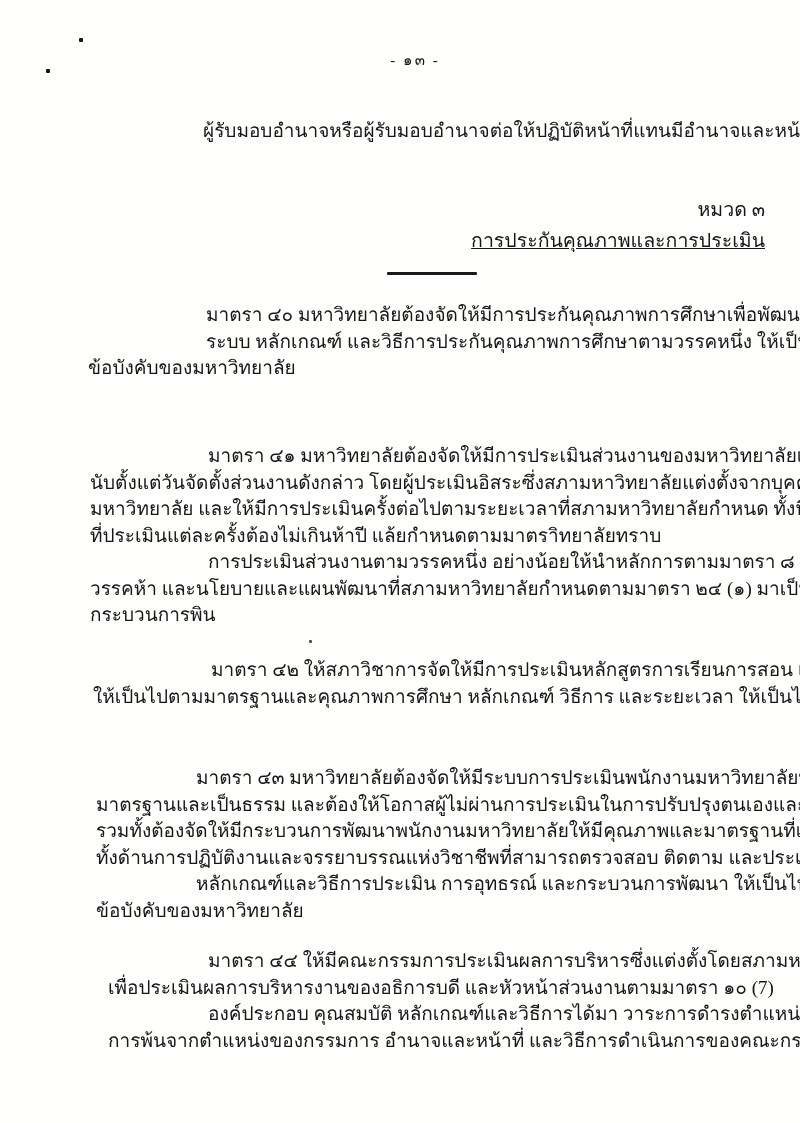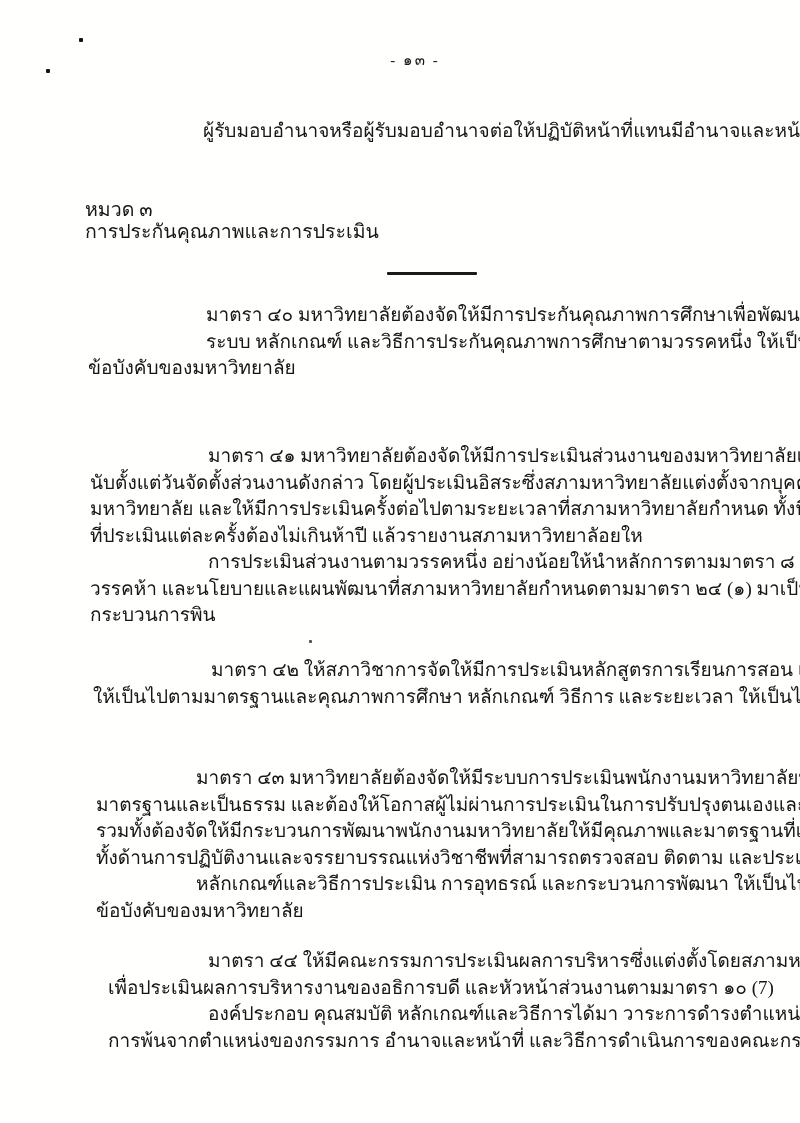--- a/index.html
+++ b/index.html
@@ -40,21 +40,21 @@
   .indent {
     padding-left: 118px;
   }
   .indent-sm {
     padding-left: 100px;
   }
   .heading {
     position: absolute;
     left: 85px;
     width: 680px;
-    text-align: left;
+    text-align: right;
     font-size: 19.5px;
     line-height: 24px;
     white-space: nowrap;
   }
   .divider {
     position: absolute;
     top: 272px;
     left: 387px;
     width: 90px;
     height: 3px;
@@ -81,35 +81,35 @@
   <div class="speck s3"></div>
   <div class="speck s4"></div>
 
   <div class="page-number">- ๑๓ -</div>
 
   <div class="para" style="top:118px; left:85px;">
     <div class="line indent">ผู้รับมอบอำนาจหรือผู้รับมอบอำนาจต่อให้ปฏิบัติหน้าที่แทนมีอำนาจและหน้าที่</div>
   </div>
 
   <div class="heading" style="top:198px;">หมวด ๓</div>
-  <div class="heading" style="top:220px;">การประกันคุณภาพและการประเมิน</div>
+  <div class="heading" style="top:229px;text-decoration:underline;">การประกันคุณภาพและการประเมิน</div>
 
   <div class="divider"></div>
 
   <div class="para" style="top:302px; left:88px;">
     <div class="line indent">มาตรา ๔๐  มหาวิทยาลัยต้องจัดให้มีการประกันคุณภาพการศึกษาเพื่อพัฒนาคุณภาพ</div>
     <div class="line indent">ระบบ หลักเกณฑ์ และวิธีการประกันคุณภาพการศึกษาตามวรรคหนึ่ง ให้เป็นไปตาม</div>
     <div class="line">ข้อบังคับของมหาวิทยาลัย</div>
   </div>
 
   <div class="para" style="top:443px; left:90px;">
     <div class="line indent">มาตรา ๔๑  มหาวิทยาลัยต้องจัดให้มีการประเมินส่วนงานของมหาวิทยาลัยเมื่อครบสี่ปี</div>
     <div class="line">นับตั้งแต่วันจัดตั้งส่วนงานดังกล่าว โดยผู้ประเมินอิสระซึ่งสภามหาวิทยาลัยแต่งตั้งจากบุคคลภายนอก</div>
     <div class="line">มหาวิทยาลัย และให้มีการประเมินครั้งต่อไปตามระยะเวลาที่สภามหาวิทยาลัยกำหนด ทั้งนี้ ระยะเวลา</div>
-    <div class="line">ที่ประเมินแต่ละครั้งต้องไม่เกินห้าปี แล้วรายงานสภามหาวิทยาลัอยให</div>
+    <div class="line">ที่ประเมินแต่ละครั้งต้องไม่เกินห้าปี แล้ยกำหนดตามมาตราิทยาลัยทราบ</div>
     <div class="line indent">การประเมินส่วนงานตามวรรคหนึ่ง อย่างน้อยให้นำหลักการตามมาตรา ๘ มาตรา ๑๐</div>
     <div class="line">วรรคห้า และนโยบายและแผนพัฒนาที่สภามหาวิทยาลัยกำหนดตามมาตรา ๒๔ (๑) มาเป็นเกณฑ์</div>
     <div class="line">กระบวนการพิน</div>
   </div>
 
   <div class="para" style="top:657px; left:93px;">
     <div class="line indent">มาตรา ๔๒  ให้สภาวิชาการจัดให้มีการประเมินหลักสูตรการเรียนการสอน และการวัดผล</div>
     <div class="line">ให้เป็นไปตามมาตรฐานและคุณภาพการศึกษา หลักเกณฑ์ วิธีการ และระยะเวลา ให้เป็นไปตามที่</div>
   </div>
 

